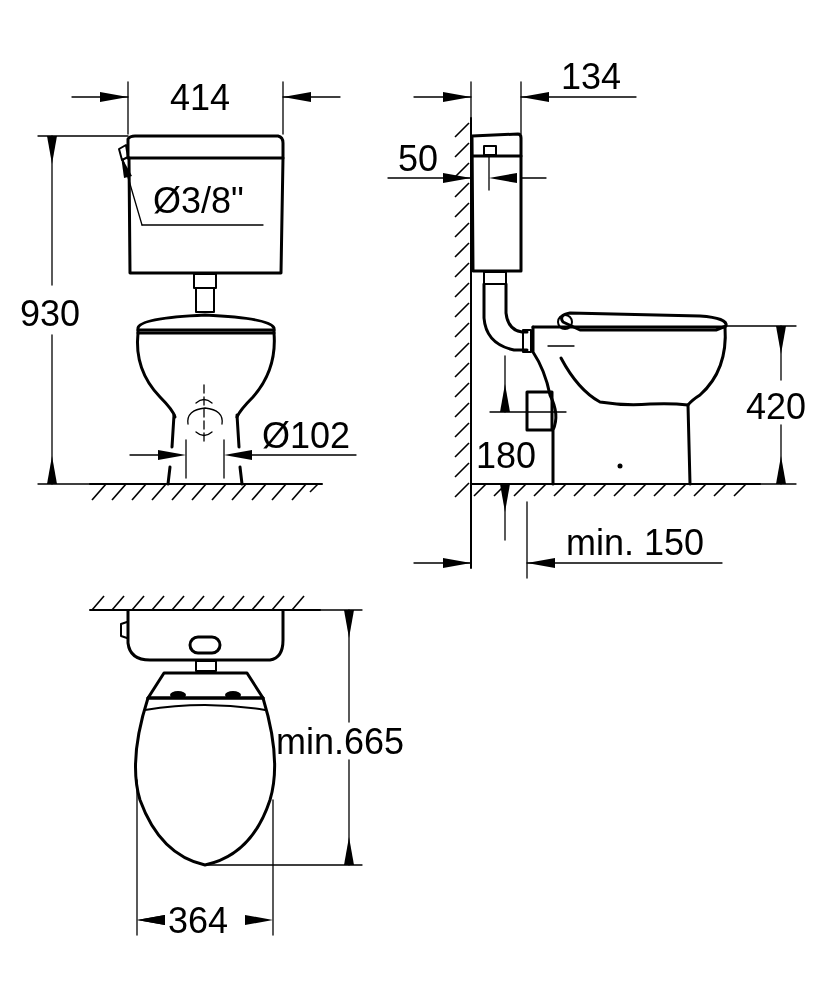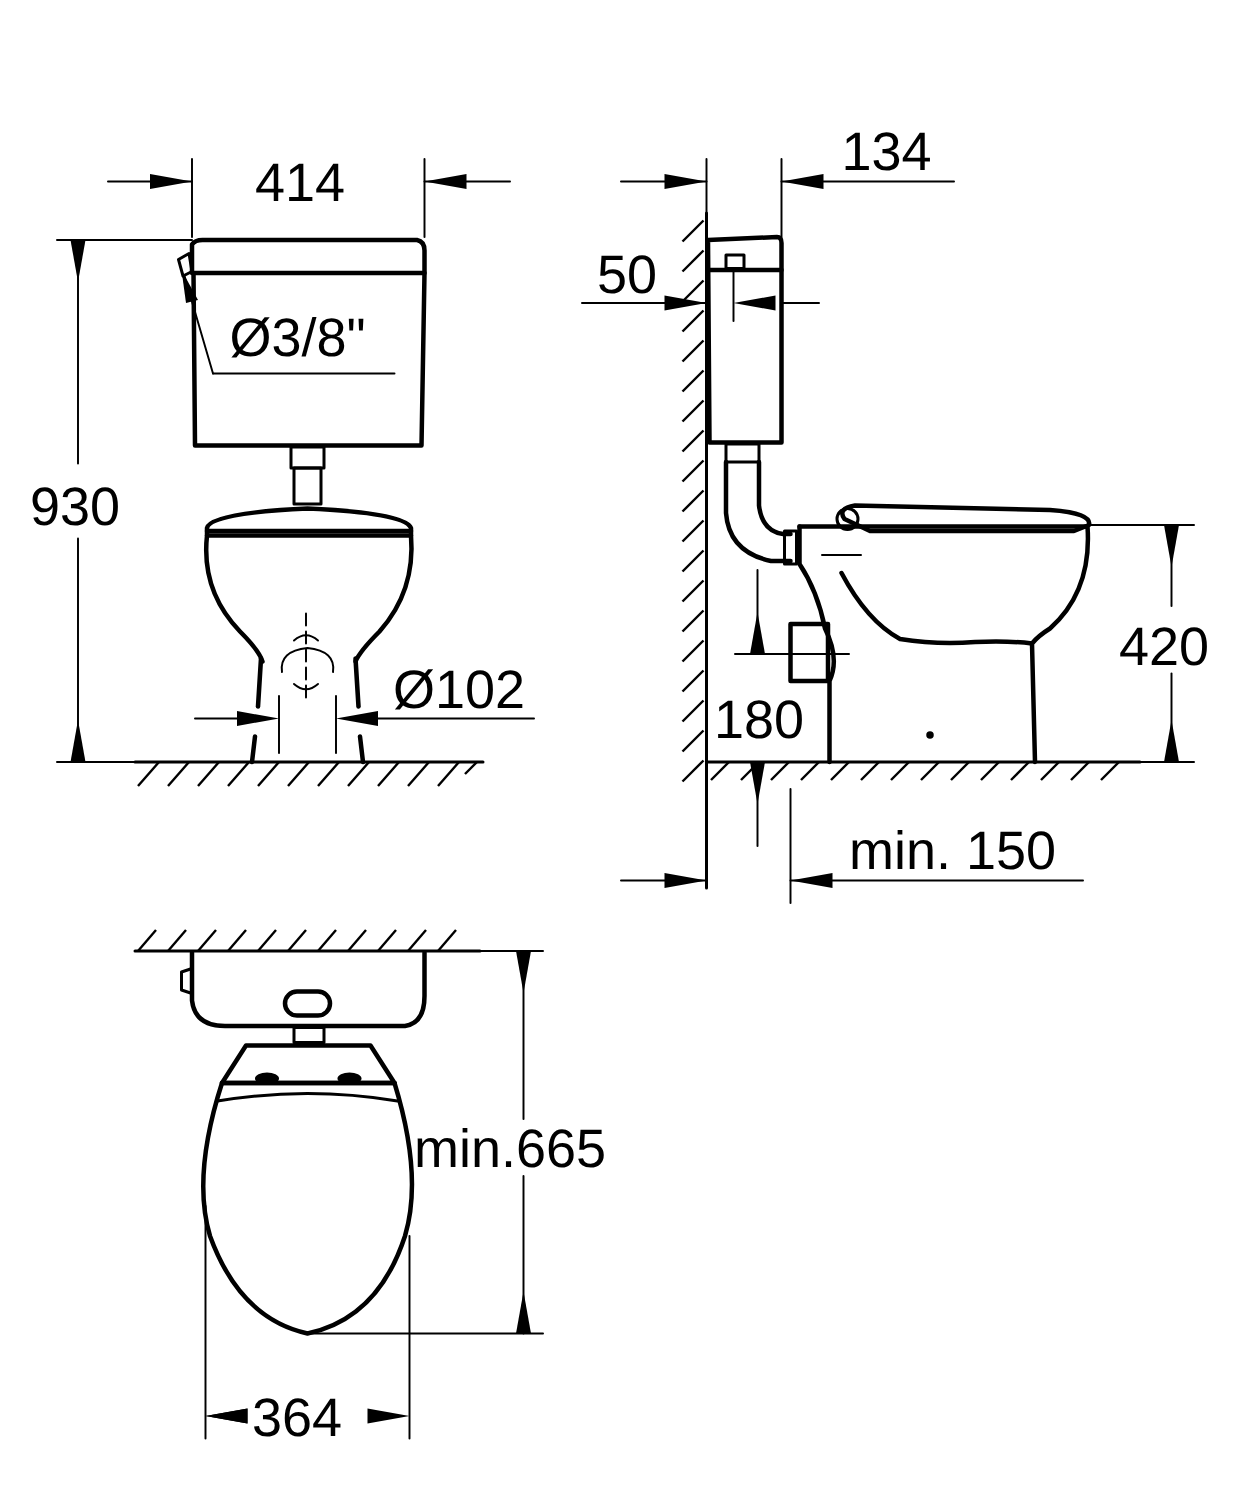--- a/index.html
+++ b/index.html
@@ -1,17 +1,17 @@
 <!DOCTYPE html>
 <html><head>
 <meta charset="utf-8">
 <style>
   html, body { margin: 0; padding: 0; background: #ffffff; }
   body { width: 834px; height: 1000px; overflow: hidden; }
-  #stage { position: relative; width: 834px; height: 752px; margin-top: 24px; }
+  #stage { position: relative; width: 834px; height: 752px; }
   svg { position: absolute; left: 0; top: 0; }
   .ln { stroke: #000; fill: none; stroke-linecap: round; stroke-linejoin: round; }
   .thick { stroke-width: 3; }
   .med { stroke-width: 2; }
   .thin { stroke-width: 1.3; }
   .arrow { fill: #000; stroke: none; }
   .dim-text {
     font-family: "Liberation Sans", sans-serif;
     font-size: 36px;
     fill: #000;

